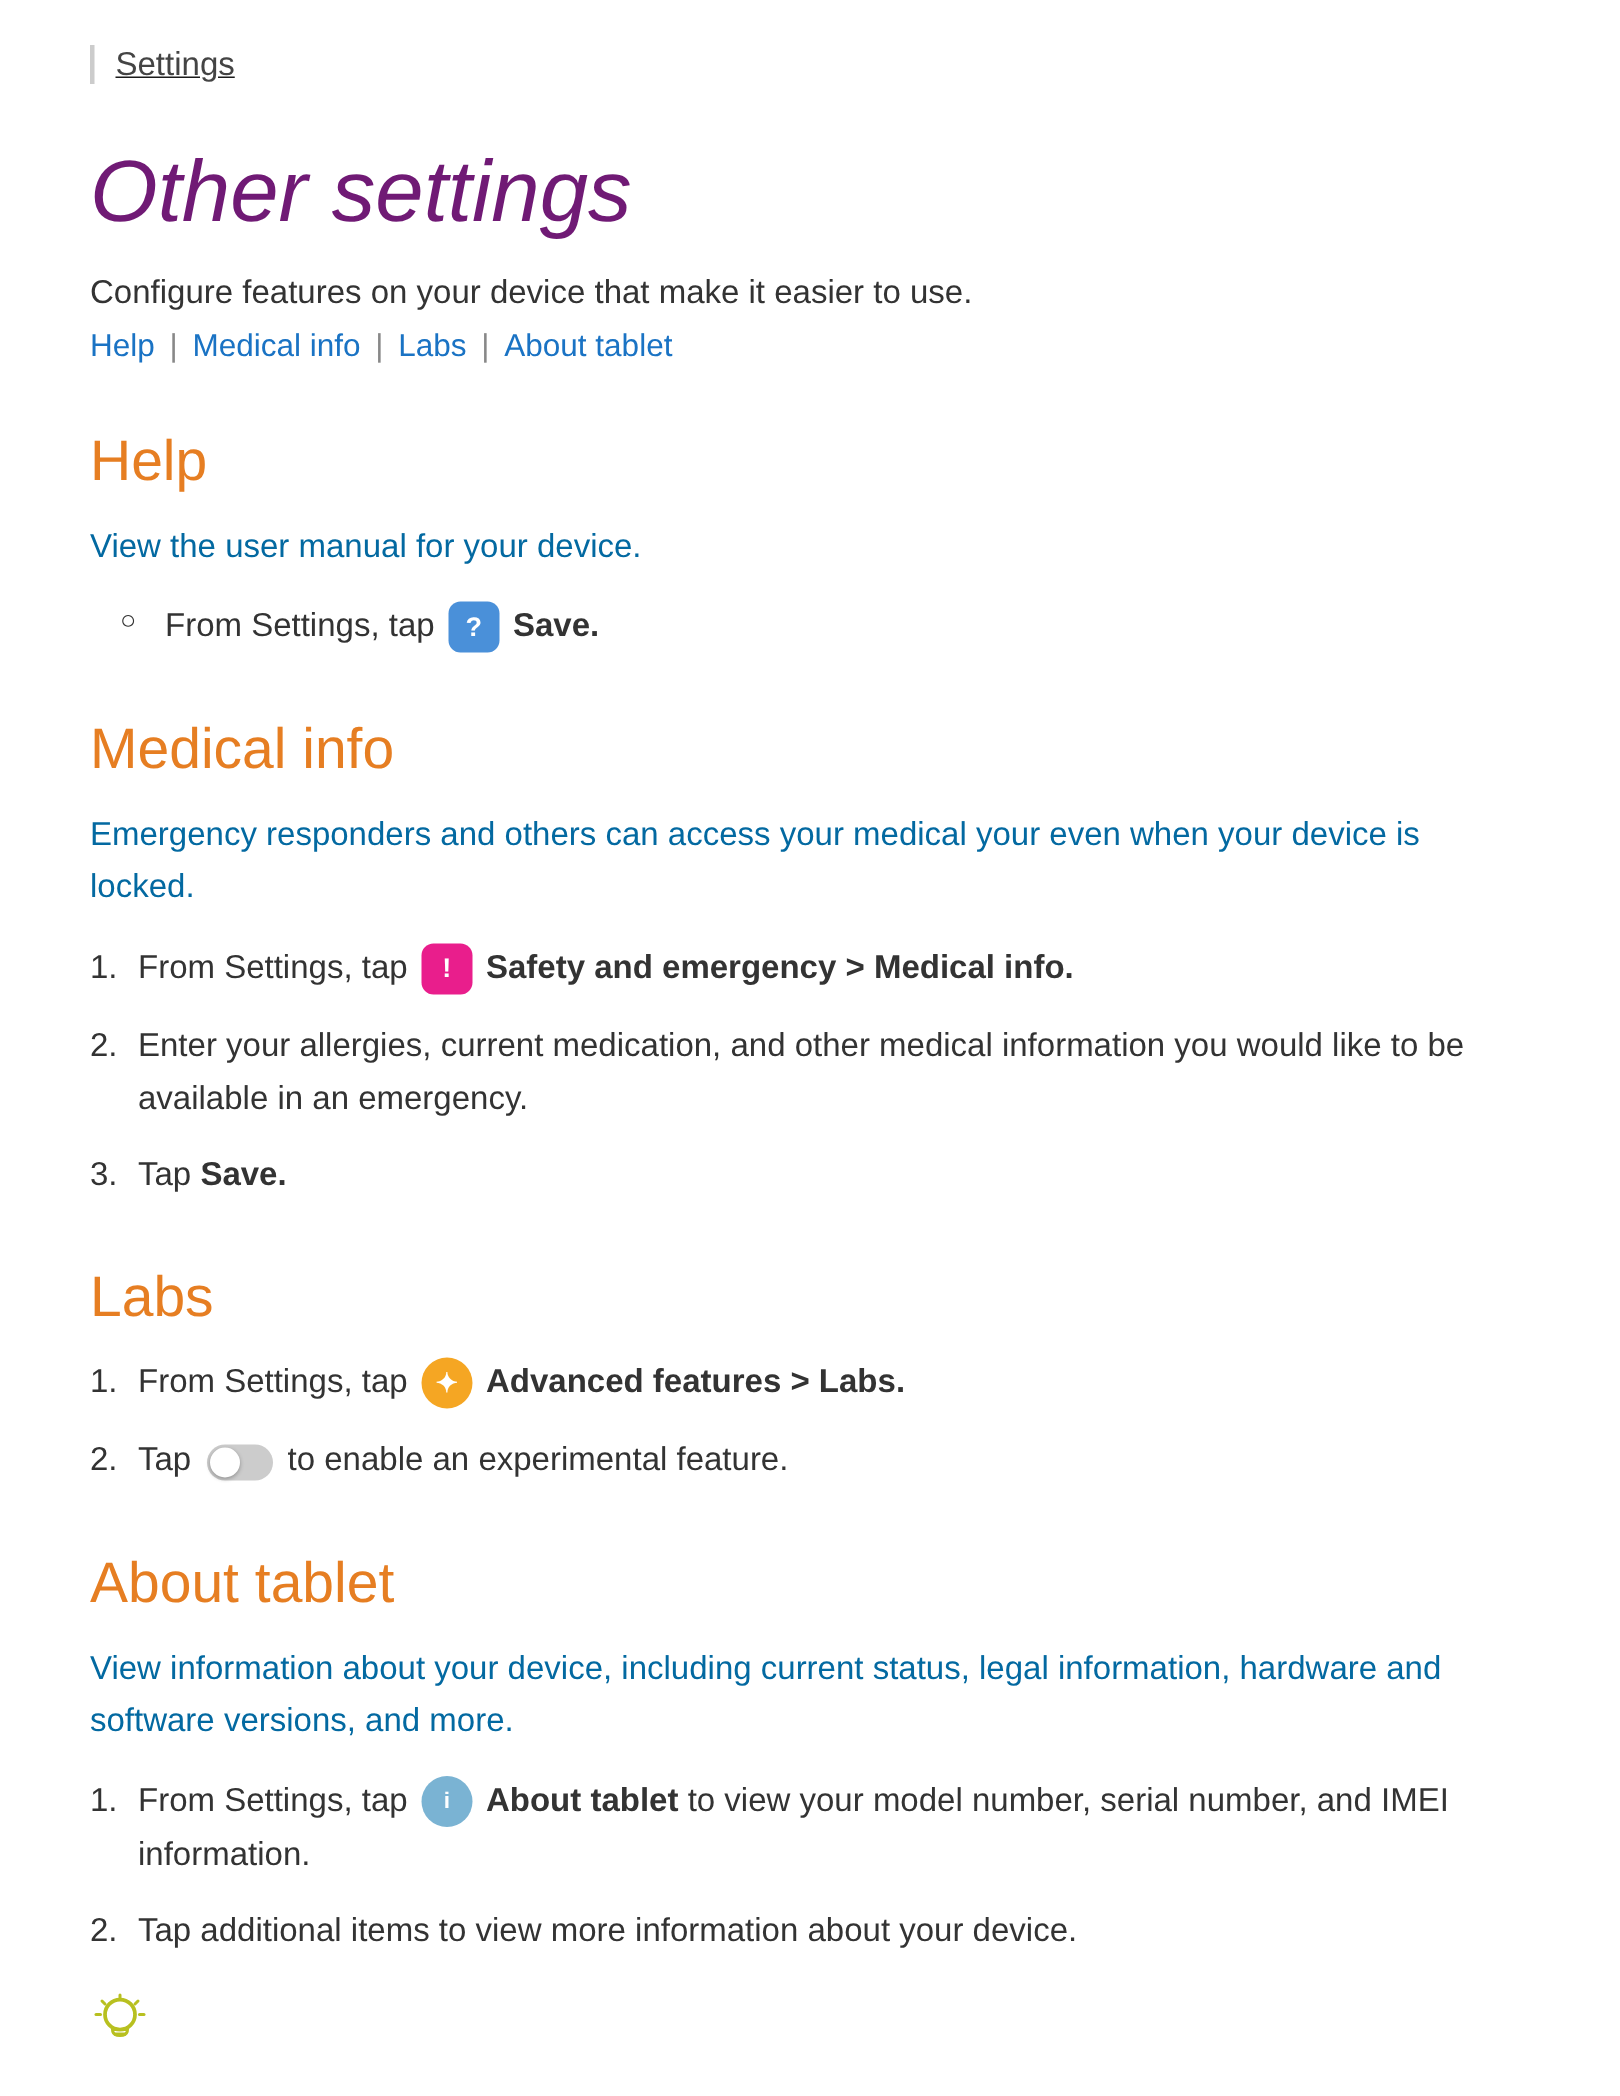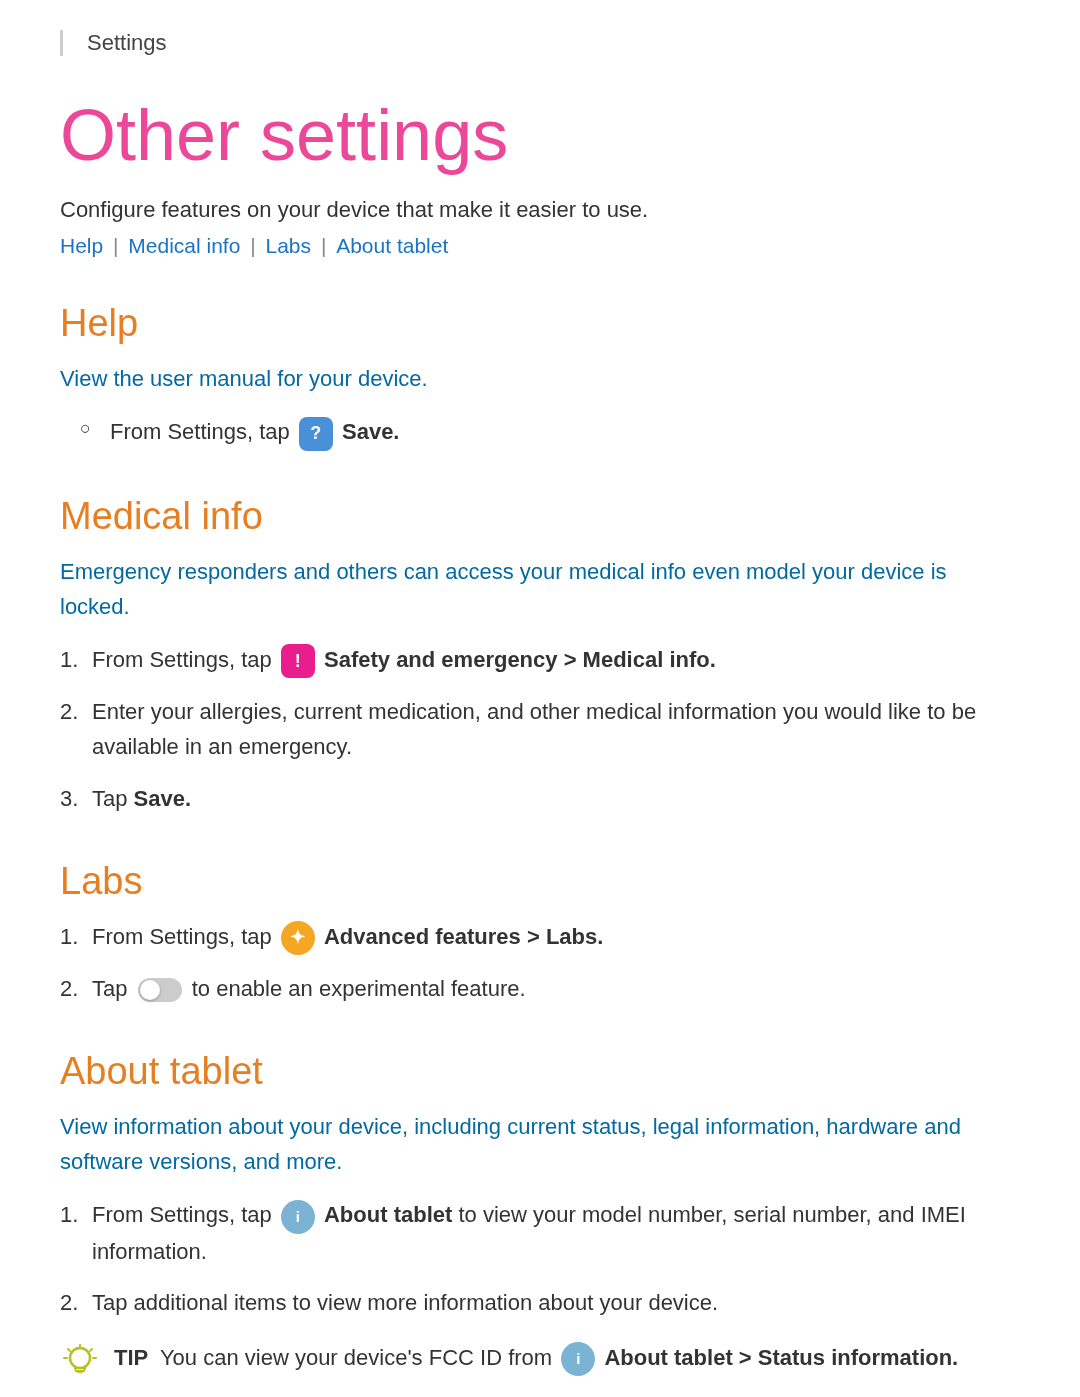--- a/index.html
+++ b/index.html
@@ -12,35 +12,37 @@
       background: #ffffff;
       font-family: 'Segoe UI', Arial, sans-serif;
       width: 1080px;
       min-height: 1397px;
       color: #1a1a1a;
       padding: 30px 60px 60px 60px;
     }
 
     .breadcrumb-bar {
       border-left: 3px solid #cccccc;
-      padding-left: 24px;
+      padding-left: 14px;
       margin-bottom: 40px;
+      text-decoration: underline;
     }
 
     .breadcrumb-label {
       font-size: 22px;
       color: #444444;
     }
 
     .page-title {
-      font-size: 72px;
+      font-size: 58px;
       font-weight: 400;
-      color: #ec4899;
+      color: #701a75;
       margin-bottom: 18px;
       line-height: 1.1;
+      font-style: italic;
     }
 
     .page-subtitle {
       font-size: 22px;
       color: #333333;
       margin-bottom: 8px;
       line-height: 1.5;
     }
 
     .toc-links {
@@ -213,21 +215,21 @@
 <div class="section" id="help">
   <h2 class="section-title">Help</h2>
   <p class="section-desc">View the user manual for your device.</p>
   <div class="bullet-item">
     <span>From Settings, tap <span class="icon-badge icon-badge-blue">?</span> <span class="bold-text">Save.</span></span>
   </div>
 </div>
 
 <div class="section" id="medical">
   <h2 class="section-title">Medical info</h2>
-  <p class="section-desc">Emergency responders and others can access your medical info even model your device is locked.</p>
+  <p class="section-desc">Emergency responders and others can access your medical your even when your device is locked.</p>
   <ol class="step-list">
     <li>
       <span class="step-num">1.</span>
       From Settings, tap <span class="icon-badge icon-badge-pink">!</span> <span class="bold-text">Safety and emergency &gt; Medical info.</span>
     </li>
     <li>
       <span class="step-num">2.</span>
       <span>Enter your allergies, current medication, and other medical information you would like to be available in an emergency.</span>
     </li>
     <li>
@@ -269,18 +271,14 @@
     <span class="tip-icon"><svg width="40" height="40" viewBox="0 0 40 40" xmlns="http://www.w3.org/2000/svg">
       <circle cx="20" cy="16" r="10" fill="none" stroke="#b8c020" stroke-width="2.5"></circle>
       <path d="M15 26 Q15 30 20 30 Q25 30 25 26 L15 26Z" fill="none" stroke="#b8c020" stroke-width="2"></path>
       <line x1="16" y1="29" x2="24" y2="29" stroke="#b8c020" stroke-width="2"></line>
       <line x1="20" y1="6" x2="20" y2="3" stroke="#b8c020" stroke-width="2" stroke-linecap="round"></line>
       <line x1="10" y1="9" x2="8" y2="7" stroke="#b8c020" stroke-width="2" stroke-linecap="round"></line>
       <line x1="30" y1="9" x2="32" y2="7" stroke="#b8c020" stroke-width="2" stroke-linecap="round"></line>
       <line x1="7" y1="16" x2="4" y2="16" stroke="#b8c020" stroke-width="2" stroke-linecap="round"></line>
       <line x1="33" y1="16" x2="36" y2="16" stroke="#b8c020" stroke-width="2" stroke-linecap="round"></line>
     </svg></span>
-    <span>
-      <span class="tip-label">TIP</span>
-      You can view your device's FCC ID from <span class="icon-badge icon-badge-info" style="font-size:15px;font-weight:bold;">i</span> <span class="bold-text">About tablet &gt; Status information.</span>
-    </span>
   </div>
 </div>
 
 </body></html>

